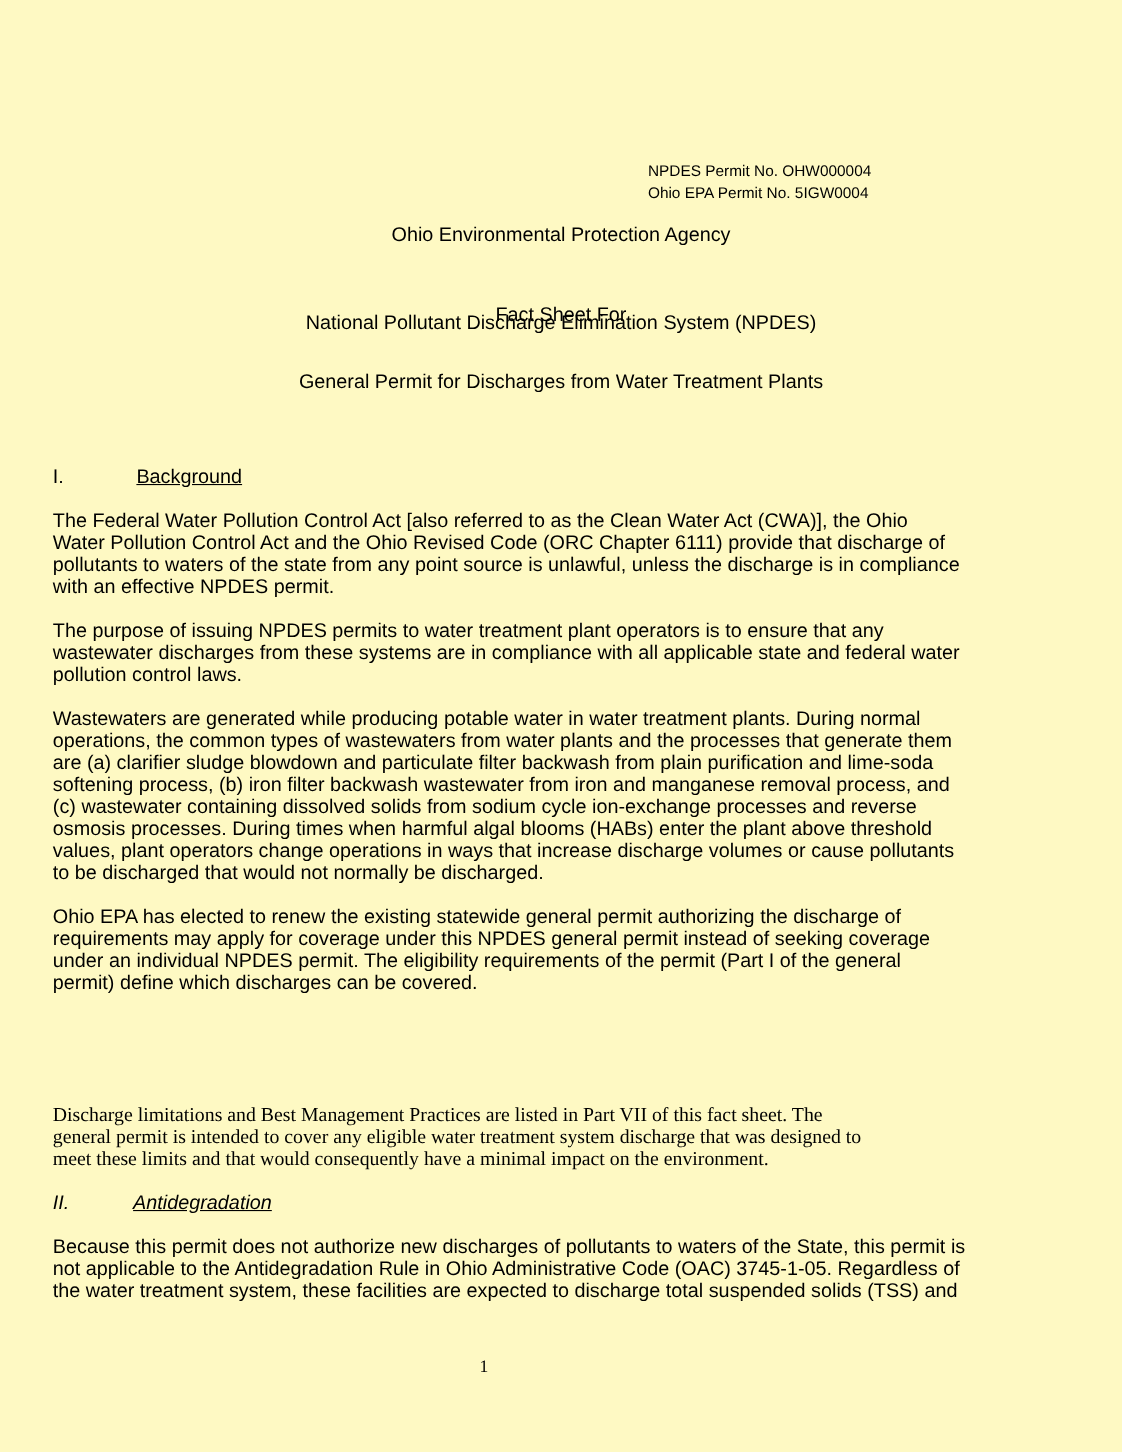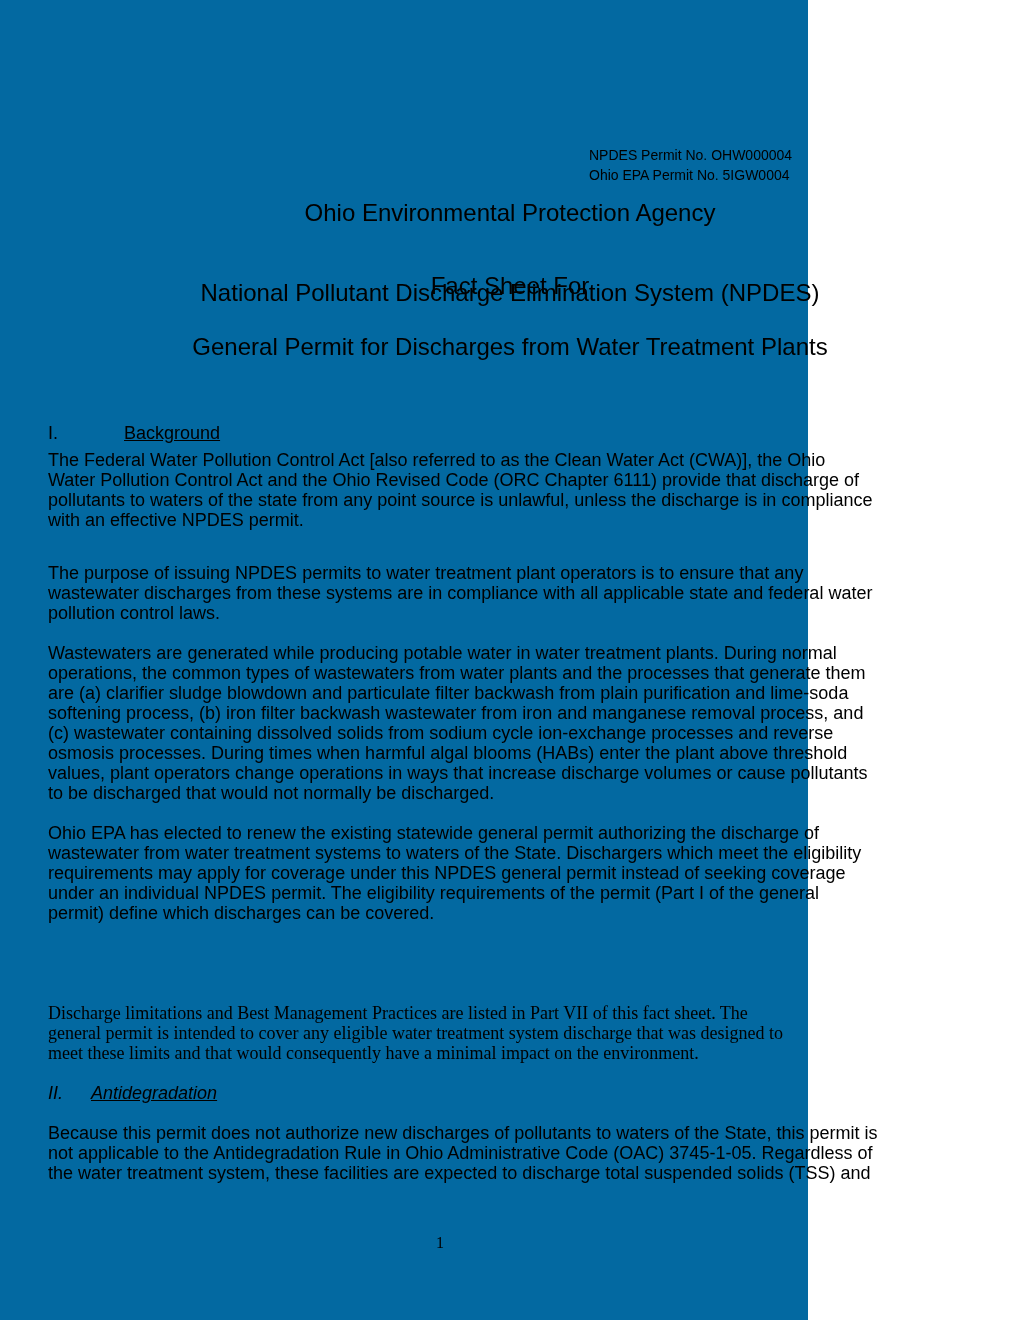--- a/index.html
+++ b/index.html
@@ -1,21 +1,21 @@
 <!DOCTYPE html>
 <html><head>
   <meta charset="utf-8">
   <style>
     html, body { margin: 0; padding: 0; background: #ffffff; }
     body { width: 1020px; height: 1320px; position: relative; overflow: hidden;
            font-family: "Liberation Sans", sans-serif; color: #000000; }
-    .page { position: absolute; left: 0; top: 0; width: 808px; height: 1320px; background: #0369a1; }
+    .page { position: absolute; left: 0; top: 0; width: 1020px; height: 1320px; background: #fef9c3; }
     .permit-nos { position: absolute; left: 589px; top: 145px; font-size: 14px; line-height: 20px; }
     .permit-nos div { white-space: nowrap; }
-    .title-line { position: absolute; left: 0; width: 1020px; text-align: center; font-size: 24px; line-height: 22px; white-space: nowrap; }
+    .title-line { position: absolute; left: 0; width: 1020px; text-align: center; font-size: 18px; line-height: 22px; white-space: nowrap; }
     .heading { position: absolute; left: 48px; font-size: 18px; line-height: 22px; white-space: nowrap; }
     .heading .num { display: inline-block; }
     .heading .txt { position: absolute; text-decoration: underline; white-space: nowrap; }
     .para { position: absolute; left: 48px; width: 930px; font-size: 18px; line-height: 20px; }
     .para .ln { display: block; white-space: nowrap; height: 20px; }
     .page-number { position: absolute; left: 0; width: 880px; text-align: center; top: 1233px;
                    font-family: "Liberation Serif", serif; font-size: 16px; line-height: 20px; }
   </style>
 </head>
 <body>
@@ -30,21 +30,21 @@
   <div class="title-line" style="top:202px;">Ohio Environmental Protection Agency</div>
   <div class="title-line" style="top:242px;margin-top:33px;">Fact Sheet For</div>
   <div class="title-line" style="top:282px;">National Pollutant Discharge Elimination System (NPDES)</div>
   <div class="title-line" style="top:336px;">General Permit for Discharges from Water Treatment Plants</div>
 
   <div class="heading" style="top:422px;">
     <span class="num">I.</span>
     <span class="txt" style="left:76px; top:0;">Background</span>
   </div>
 
-  <div class="para" style="top:450px;">
+  <div class="para" style="top:463px;">
     <span class="ln">The Federal Water Pollution Control Act [also referred to as the Clean Water Act (CWA)], the Ohio</span>
     <span class="ln">Water Pollution Control Act and the Ohio Revised Code (ORC Chapter 6111) provide that discharge of</span>
     <span class="ln">pollutants to waters of the state from any point source is unlawful, unless the discharge is in compliance</span>
     <span class="ln">with an effective NPDES permit.</span>
   </div>
 
   <div class="para" style="top:563px;">
     <span class="ln">The purpose of issuing NPDES permits to water treatment plant operators is to ensure that any</span>
     <span class="ln">wastewater discharges from these systems are in compliance with all applicable state and federal water</span>
     <span class="ln">pollution control laws.</span>
@@ -56,36 +56,35 @@
     <span class="ln">are (a) clarifier sludge blowdown and particulate filter backwash from plain purification and lime-soda</span>
     <span class="ln">softening process, (b) iron filter backwash wastewater from iron and manganese removal process, and</span>
     <span class="ln">(c) wastewater containing dissolved solids from sodium cycle ion-exchange processes and reverse</span>
     <span class="ln">osmosis processes.  During times when harmful algal blooms (HABs) enter the plant above threshold</span>
     <span class="ln">values, plant operators change operations in ways that increase discharge volumes or cause pollutants</span>
     <span class="ln">to be discharged that would not normally be discharged.</span>
   </div>
 
   <div class="para" style="top:823px;">
     <span class="ln">Ohio EPA has elected to renew the existing statewide general permit authorizing the discharge of</span>
-    <span class="ln">wastewater from water treatment systems to waters of the State.  Dischargers which meet the eligibility</span>
     <span class="ln">requirements may apply for coverage under this NPDES general permit instead of seeking coverage</span>
     <span class="ln">under an individual NPDES permit.  The eligibility requirements of the permit (Part I of the general</span>
     <span class="ln">permit) define which discharges can be covered.</span>
   </div>
 
 
   <div class="para" style="top:1003px;font-family:Liberation Serif, serif;">
     <span class="ln">Discharge limitations and Best Management Practices are listed in Part VII of this fact sheet. The</span>
     <span class="ln">general permit is intended to cover any eligible water treatment system discharge that was designed to</span>
     <span class="ln">meet these limits and that would consequently have a minimal impact on the environment.</span>
   </div>
 
   <div class="heading" style="top:1082px;font-style:italic;">
     <span class="num">II.</span>
-    <span class="txt" style="left:43px; top:0;text-align:center;">Antidegradation</span>
+    <span class="txt" style="left:73px; top:0;text-align:center;">Antidegradation</span>
   </div>
 
   <div class="para" style="top:1123px;">
     <span class="ln">Because this permit does not authorize new discharges of pollutants to waters of the State, this permit is</span>
     <span class="ln">not applicable to the Antidegradation Rule in Ohio Administrative Code (OAC) 3745-1-05.  Regardless of</span>
     <span class="ln">the water treatment system, these facilities are expected to discharge total suspended solids (TSS) and</span>
   </div>
 
   <div class="page-number">1</div>
 

